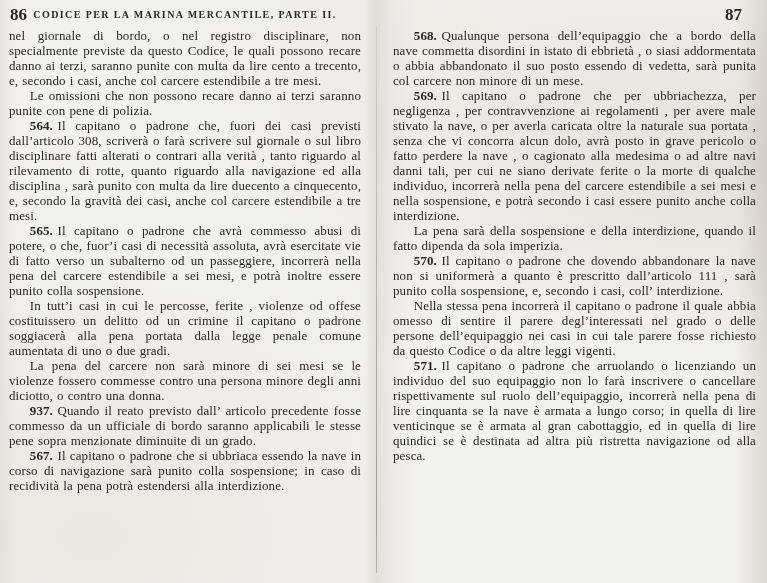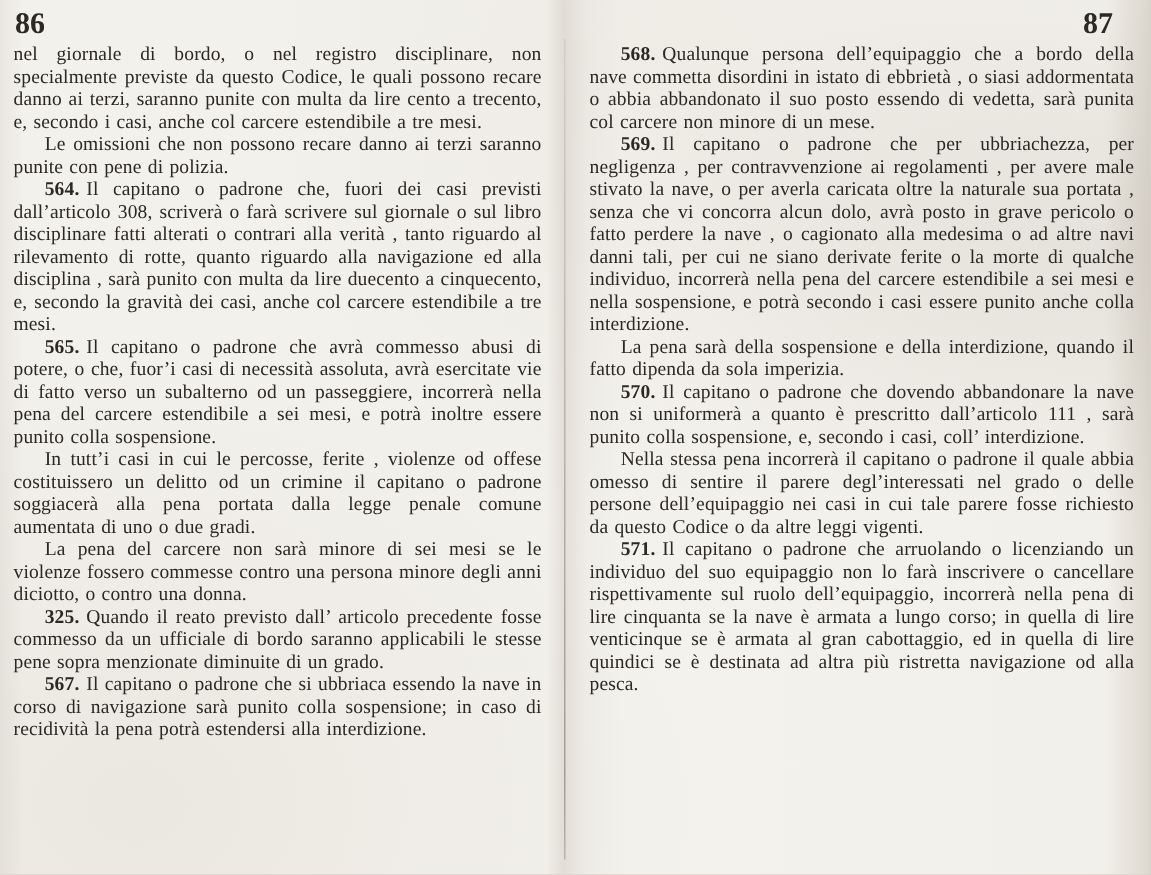--- a/index.html
+++ b/index.html
@@ -23,50 +23,51 @@
     background:linear-gradient(#c9c4bb,#8f897f 55%,#6e6960 90%,#9a948a);
     opacity:.55;
   }
   .running-header{position:relative;height:23px;}
   .rh-title{
     display:block;text-align:center;
     font-size:10px;font-weight:bold;letter-spacing:1.4px;
     padding-top:4px;white-space:nowrap;
   }
   .rh-title em{font-weight:normal;letter-spacing:.6px;font-size:11.5px;}
-  .rh-num{position:absolute;top:0;font-size:20px;font-weight:bold;}
+  .rh-num{position:absolute;top:0;font-size:17px;font-weight:bold;}
   .rh-num.left{left:1px;}
   .rh-num.right{right:14px;}
   .page-body{
     font-size:13px;line-height:15px;
     text-align:justify;text-justify:inter-word;
     word-spacing:.06em;letter-spacing:.1px;
   }
   .para{margin:0;text-indent:1.6em;}
   .para.noindent{text-indent:0;}
   .artnum{font-weight:bold;font-family:Liberation Serif, serif;}
   .artnum:not(:empty){margin-right:.35em;}
 </style>
 </head>
 <body>
 
 <div class="spread">
 
   <section class="page page-left">
     <header class="running-header">
       <span class="rh-num left">86</span>
+      <span class="rh-title">CODICE PER LA MARINA MERCANTILE, PARTE II.</span>
     </header>
     <div class="page-body">
       <p class="para noindent"><strong class="artnum"></strong><span>nel giornale di bordo, o nel registro disciplinare, non specialmente previste da questo Codice, le quali possono recare danno ai terzi, saranno punite con multa da lire cento a trecento, e, secondo i casi, anche col carcere estendibile a tre mesi.</span></p>
       <p class="para"><strong class="artnum"></strong><span>Le omissioni che non possono recare danno ai terzi saranno punite con pene di polizia.</span></p>
       <p class="para"><strong class="artnum">564.</strong><span>Il capitano o padrone che, fuori dei casi previsti dall’articolo 308, scriverà o farà scrivere sul giornale o sul libro disciplinare fatti alterati o contrari alla verità , tanto riguardo al rilevamento di rotte, quanto riguardo alla navigazione ed alla disciplina , sarà punito con multa da lire duecento a cinquecento, e, secondo la gravità dei casi, anche col carcere estendibile a tre mesi.</span></p>
       <p class="para"><strong class="artnum">565.</strong><span>Il capitano o padrone che avrà commesso abusi di potere, o che, fuor’i casi di necessità assoluta, avrà esercitate vie di fatto verso un subalterno od un passeggiere, incorrerà nella pena del carcere estendibile a sei mesi, e potrà inoltre essere punito colla sospensione.</span></p>
       <p class="para"><strong class="artnum"></strong><span>In tutt’i casi in cui le percosse, ferite , violenze od offese costituissero un delitto od un crimine il capitano o padrone soggiacerà alla pena portata dalla legge penale comune aumentata di uno o due gradi.</span></p>
       <p class="para"><strong class="artnum"></strong><span>La pena del carcere non sarà minore di sei mesi se le violenze fossero commesse contro una persona minore degli anni diciotto, o contro una donna.</span></p>
-      <p class="para"><strong class="artnum">325.</strong><span>Quando il reato previsto dall’ articolo precedente fosse commesso da un ufficiale di bordo saranno applicabili le stesse pene sopra menzionate diminuite di un grado.</span></p>
+      <p class="para"><strong class="artnum">937.</strong><span>Quando il reato previsto dall’ articolo precedente fosse commesso da un ufficiale di bordo saranno applicabili le stesse pene sopra menzionate diminuite di un grado.</span></p>
       <p class="para"><strong class="artnum">567.</strong><span>Il capitano o padrone che si ubbriaca essendo la nave in corso di navigazione sarà punito colla sospensione; in caso di recidività la pena potrà estendersi alla interdizione.</span></p>
     </div>
   </section>
 
   <div class="gutter-line"></div>
 
   <section class="page page-right">
     <header class="running-header">
       <span class="rh-num right">87</span>
     </header>

